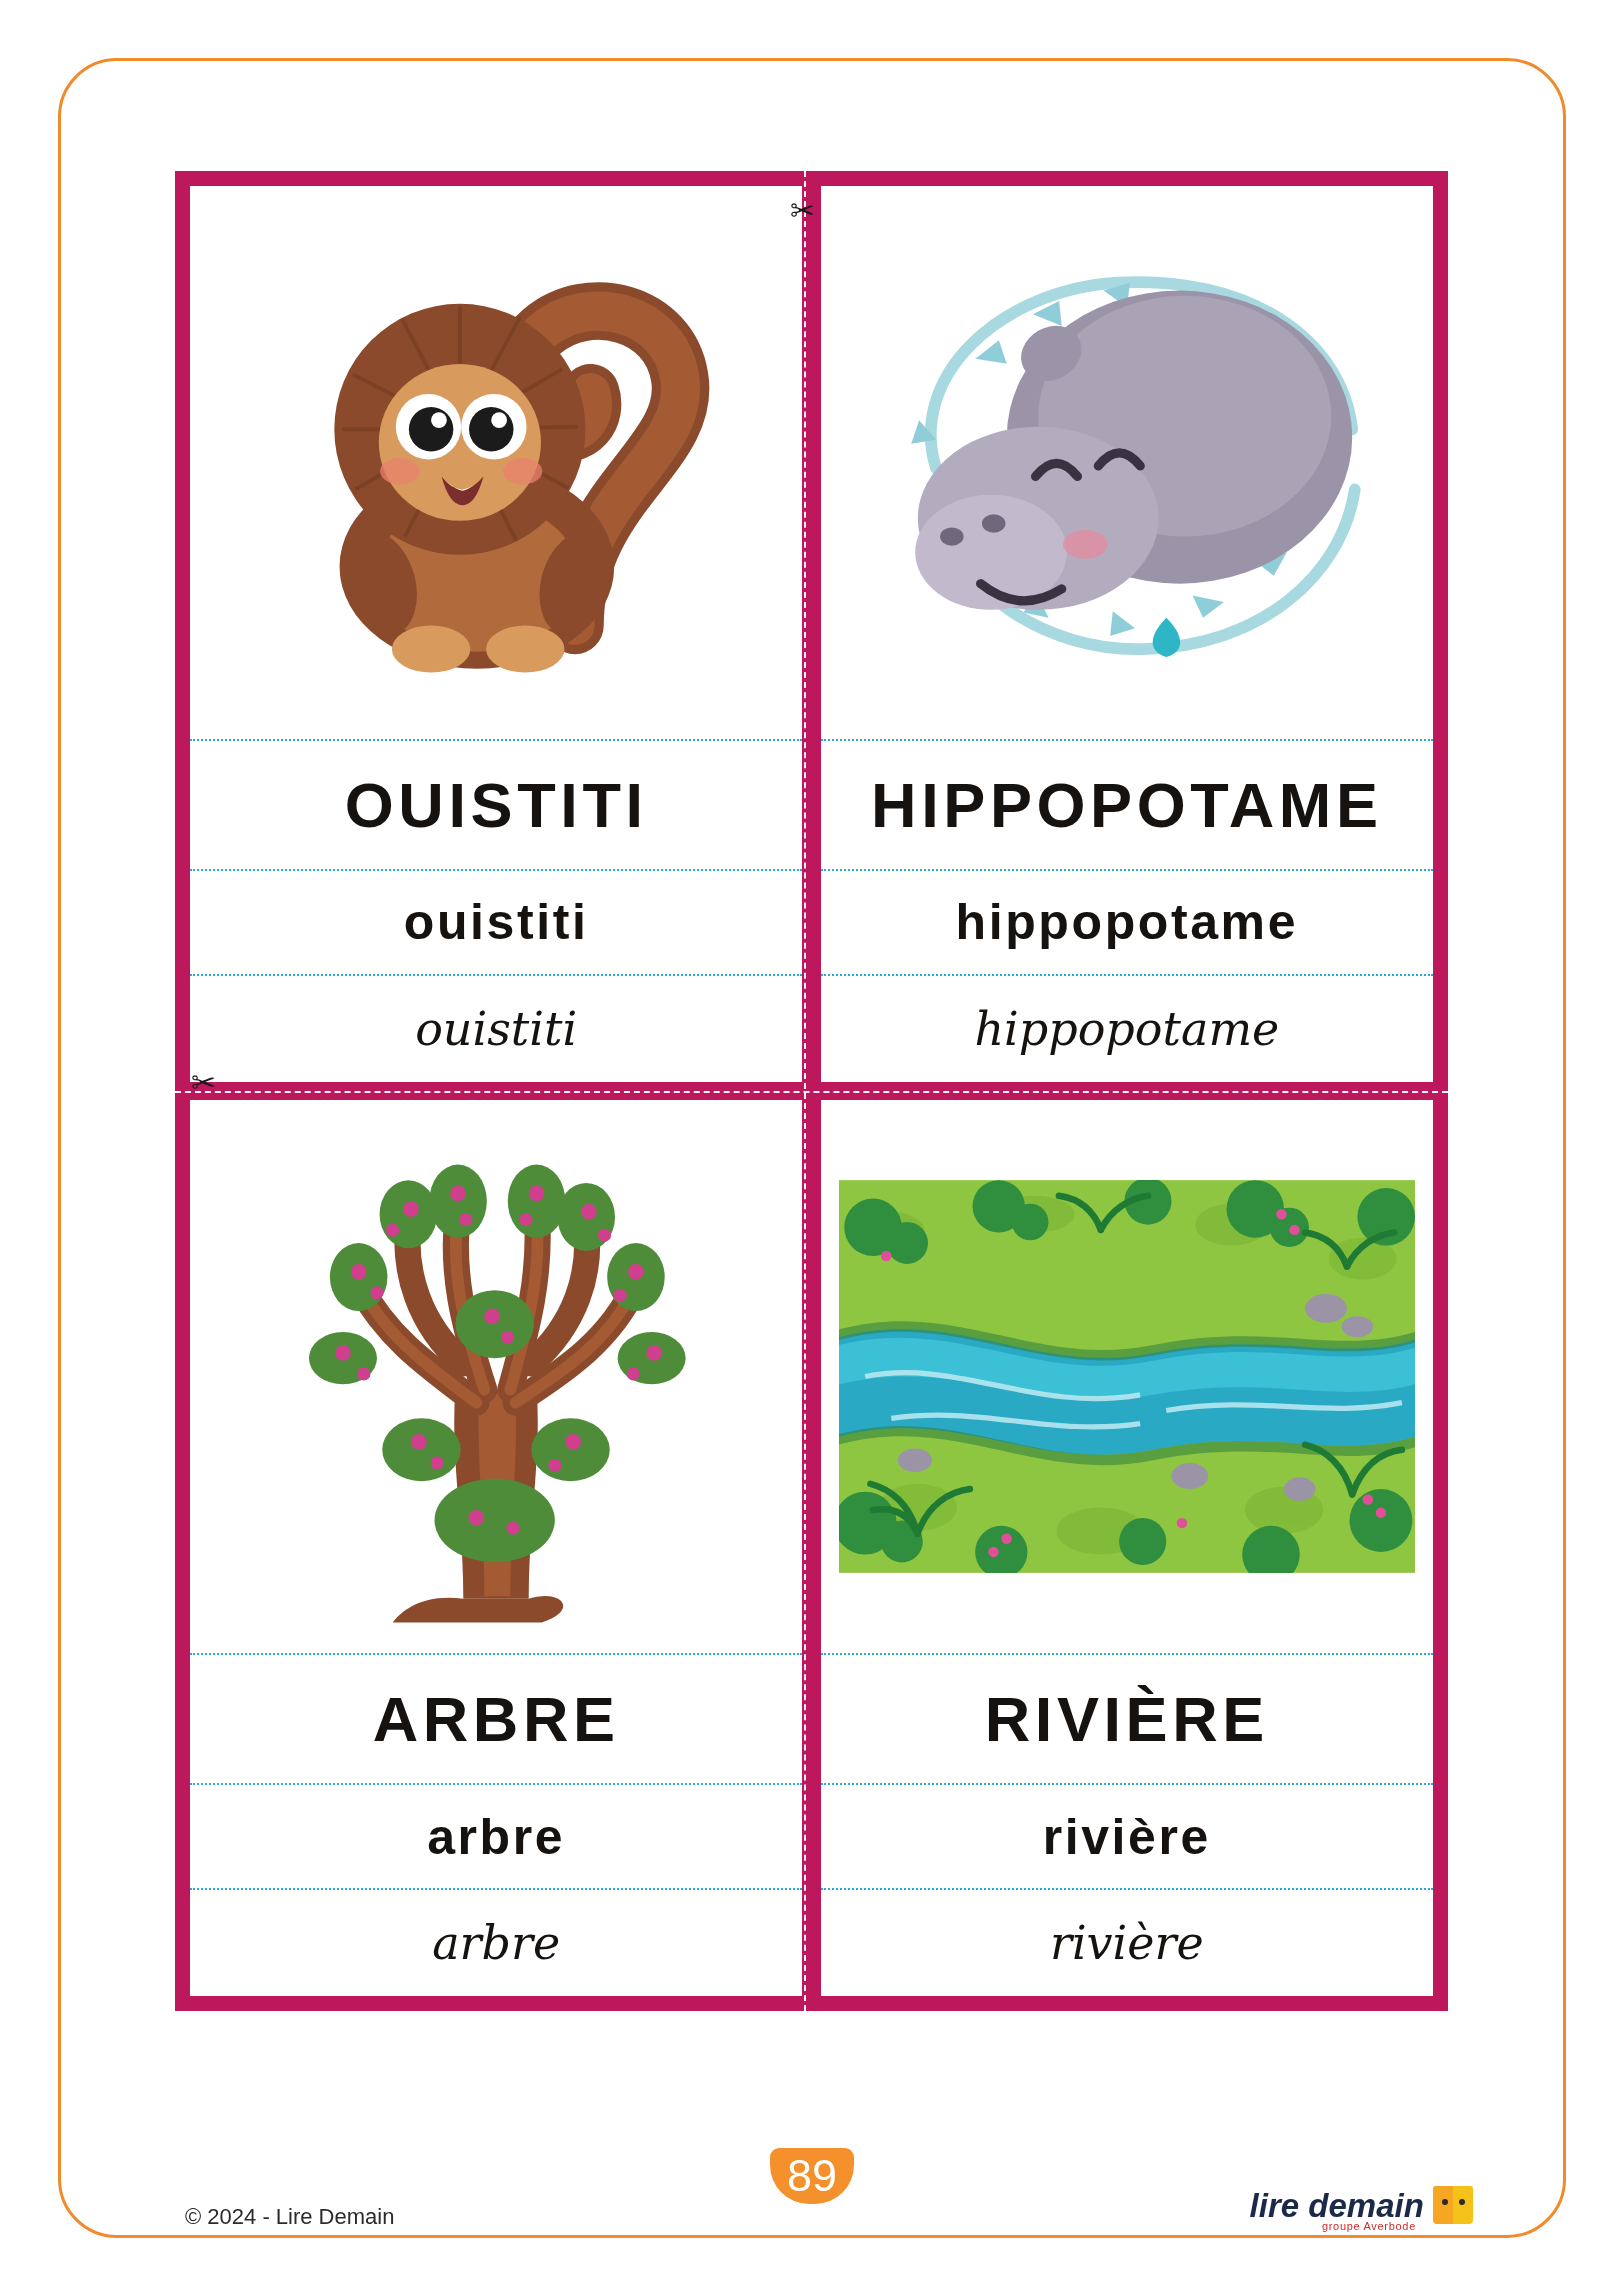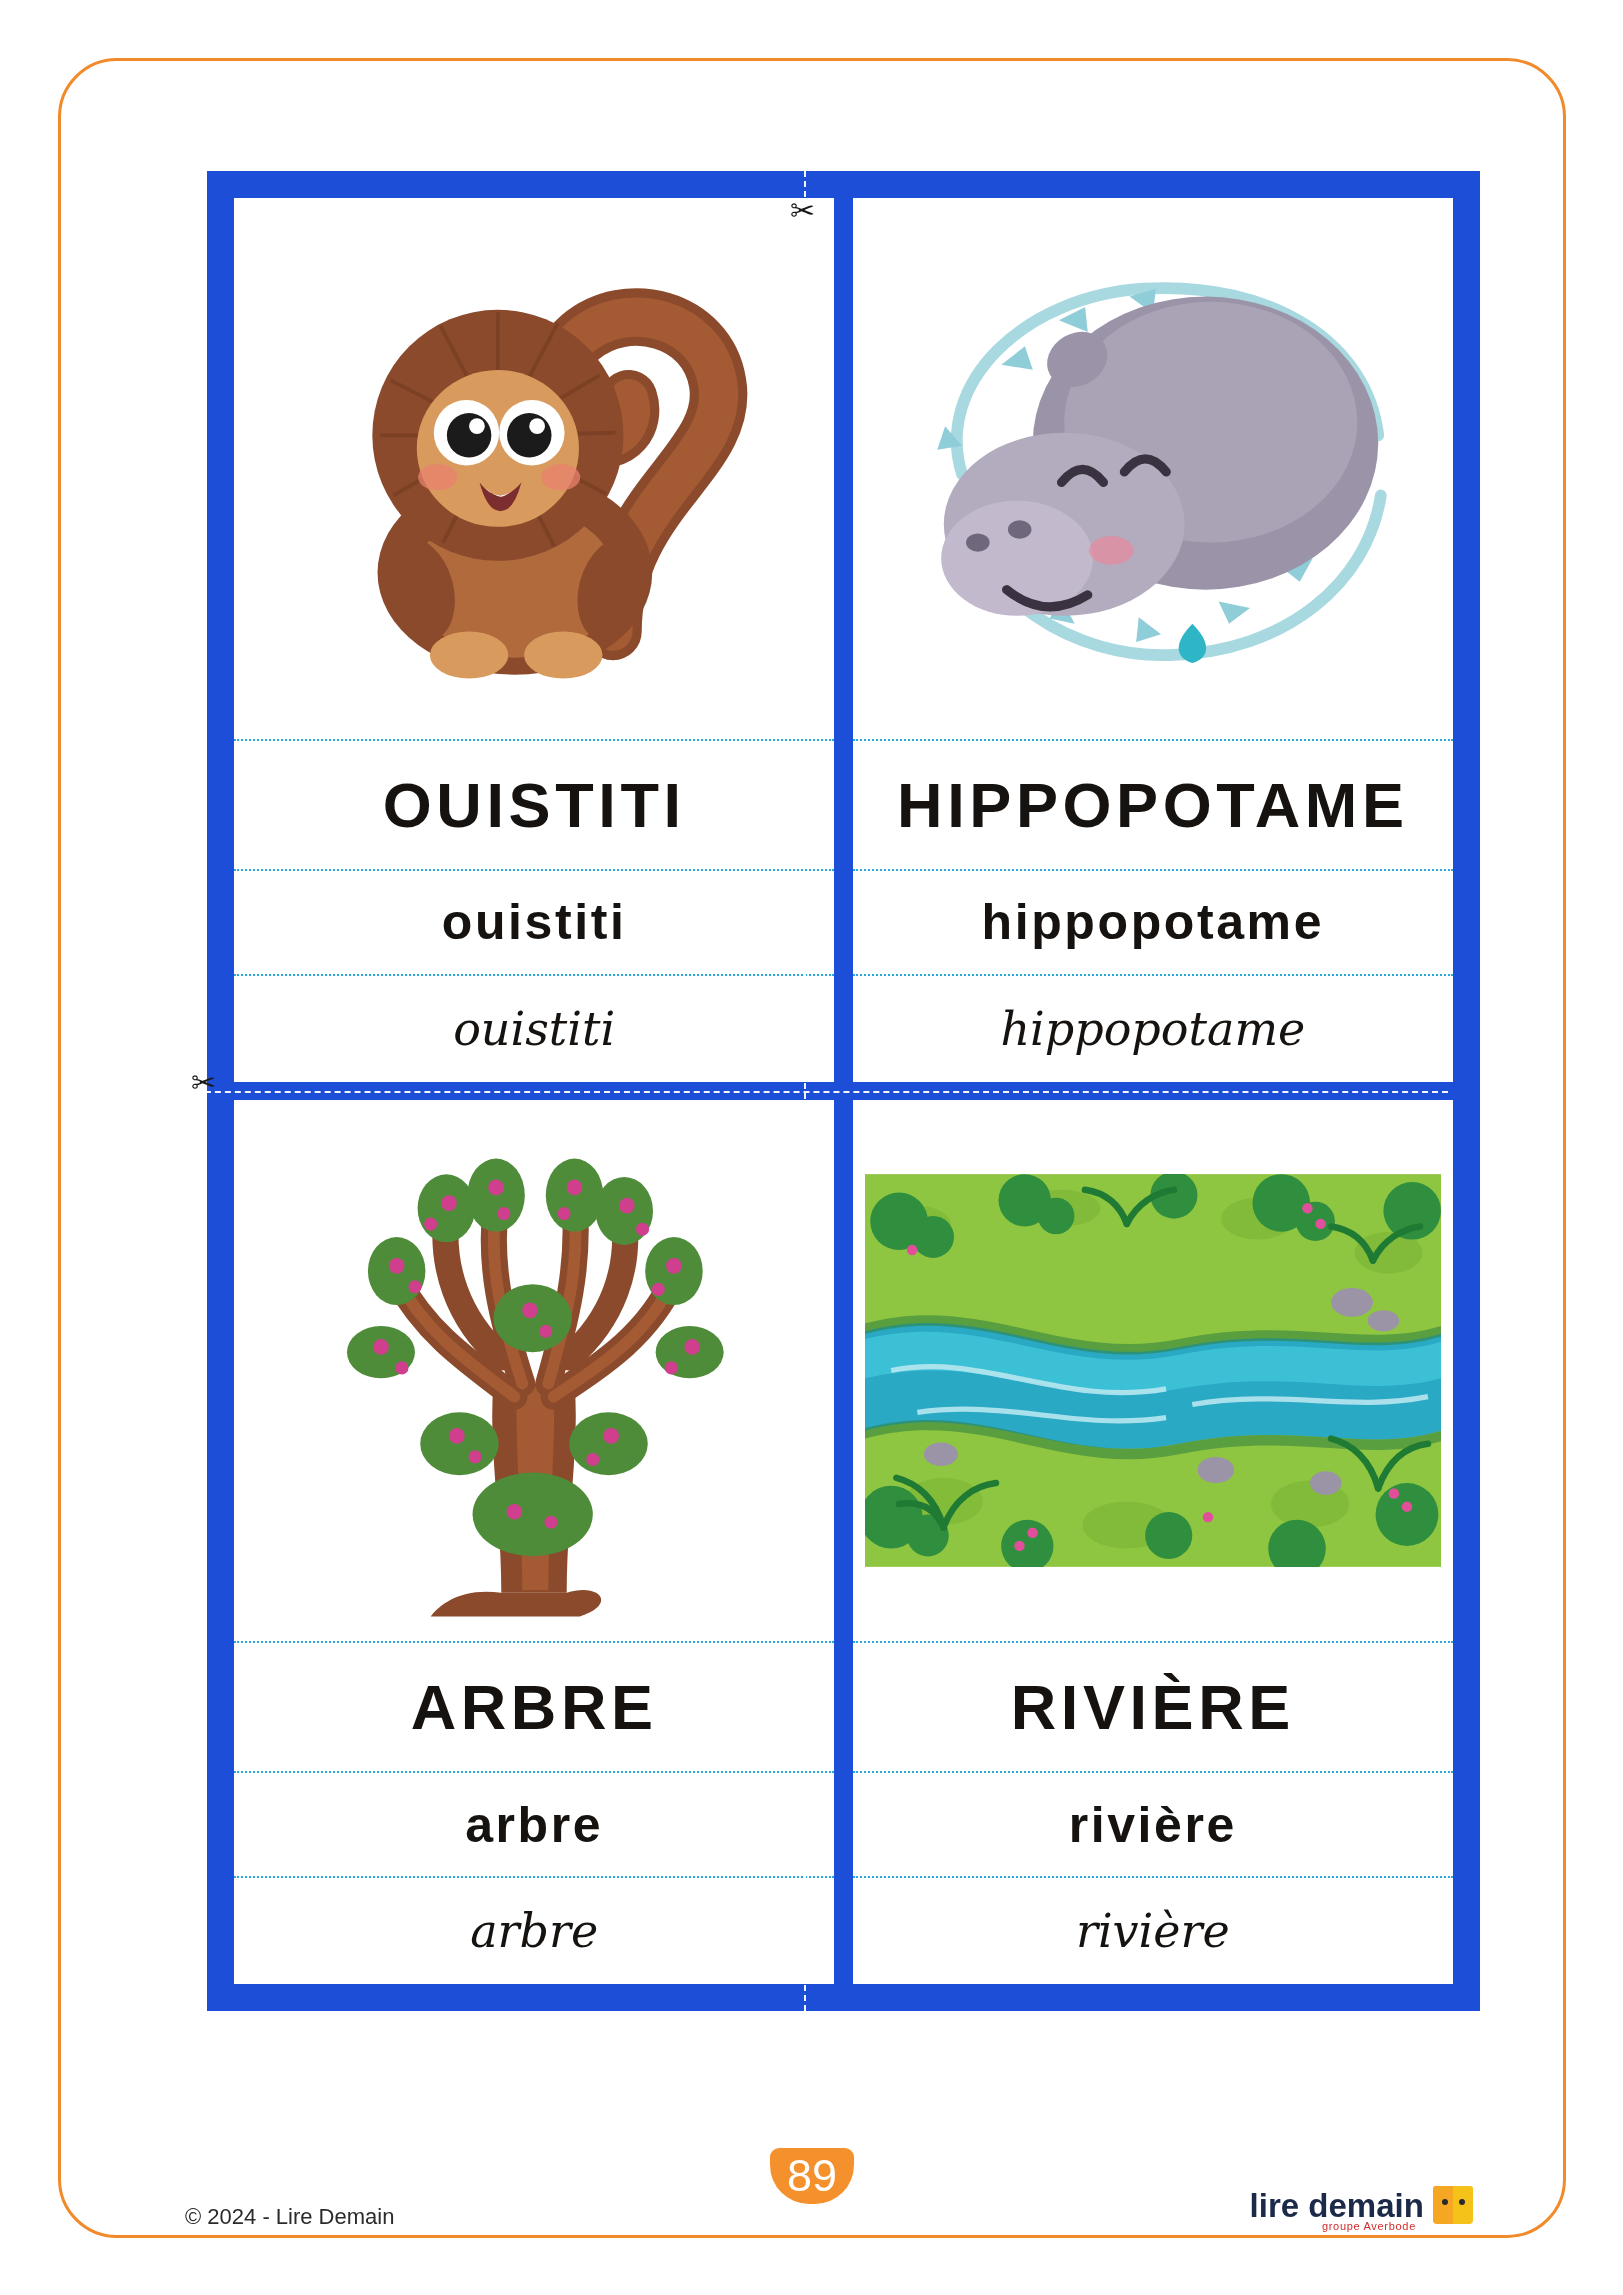--- a/index.html
+++ b/index.html
@@ -27,28 +27,27 @@
     box-sizing: border-box;
   }
 
   
   .grid-wrap {
     position: absolute;
     left: 175px;
     top: 171px;
     width: 1273px;
     height: 1840px;
-    background: #1d4ed8;
+    background: #be185d;
     box-sizing: border-box;
-    padding: 27px;
+    padding: 15px;
     display: grid;
     grid-template-columns: 1fr 1fr;
     grid-template-rows: 1fr 1fr;
     gap: 18.3px;
-    margin-left: 32px;
   }
 
   .card {
     background: #ffffff;
     display: flex;
     flex-direction: column;
     position: relative;
     overflow: hidden;
   }
 
@@ -153,20 +152,21 @@
   }
   .logo {
     position: absolute;
     right: 149px;
     top: 2186px;
     display: flex;
     align-items: center;
     gap: 9.2px;
   }
   .logo-text {
+    font-style: italic;
     font-weight: bold;
     font-size: 33px;
     color: #1b2a49;
     line-height: 1;
   }
   .logo-sub {
     font-size: 11px;
     font-weight: normal;
     font-style: normal;
     color: #d22b2b;

